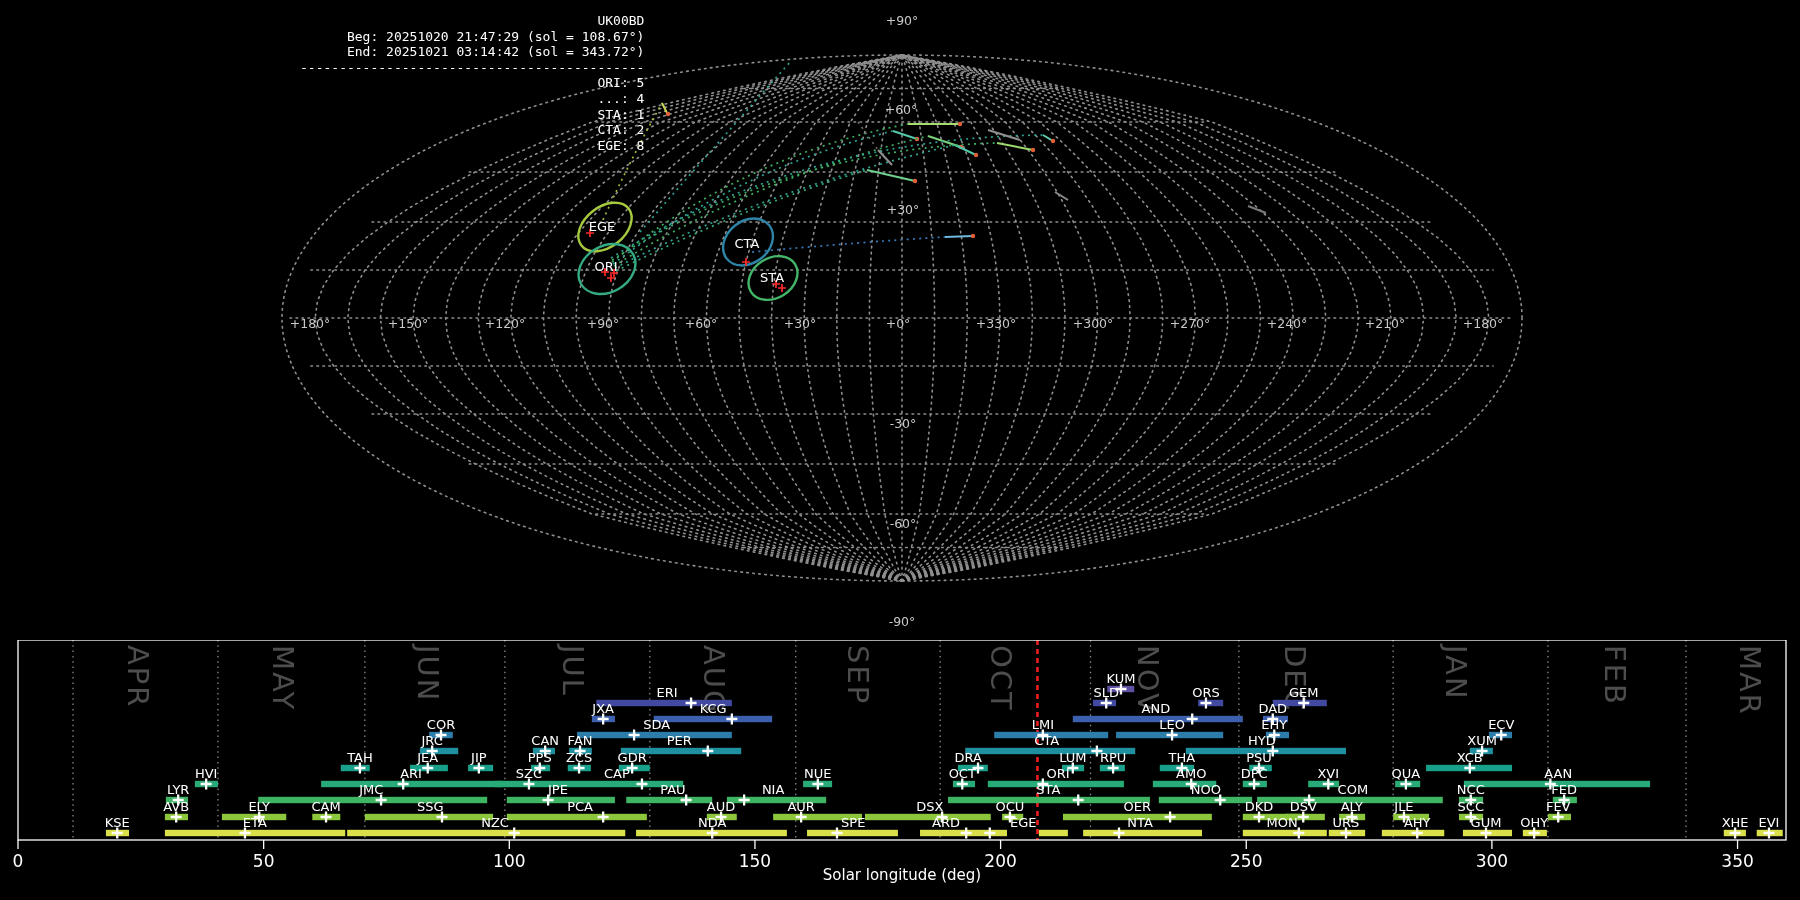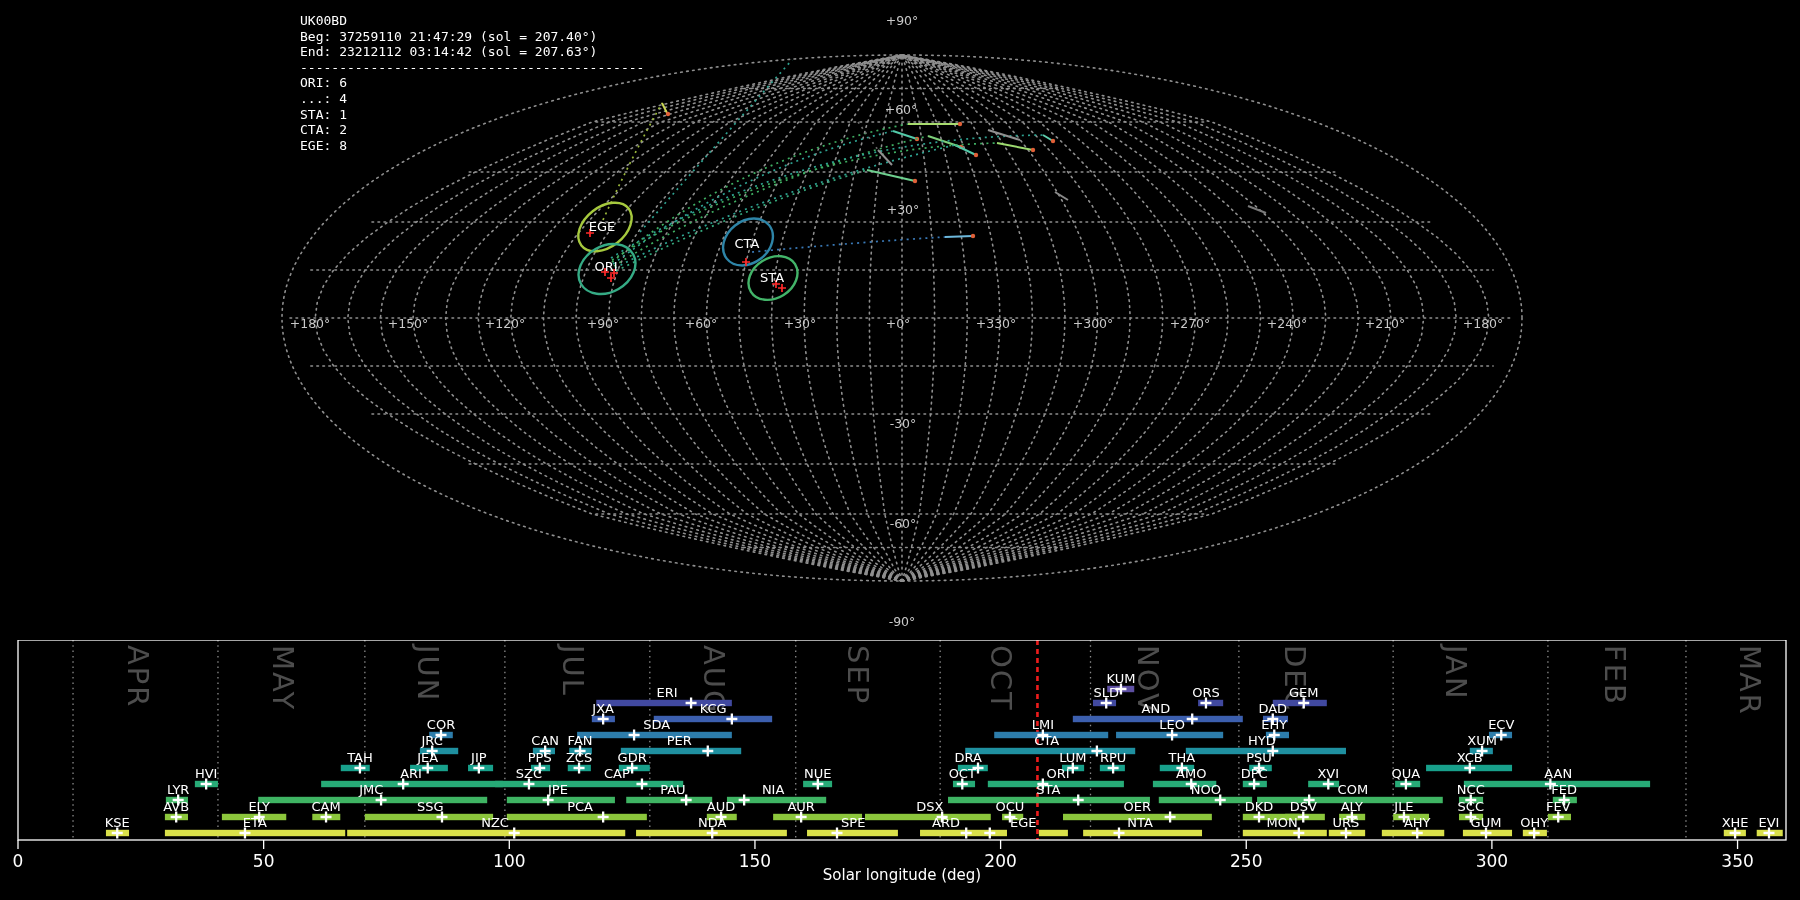--- a/index.html
+++ b/index.html
@@ -1,31 +1,31 @@
 <!DOCTYPE html>
 <html><head>
 <meta charset="utf-8">
 <style>
   html,body{margin:0;padding:0;background:#000;}
   body{width:1800px;height:900px;position:relative;overflow:hidden;
        font-family:"DejaVu Sans",sans-serif;}
-  #stage{position:absolute;left:0;top:0;width:1704px;height:900px;}
+  #stage{position:absolute;left:0;top:0;width:1704px;height:900px;text-align:right;}
   #header-block{position:absolute;left:300px;top:13px;color:#fff;
     font-family:"DejaVu Sans Mono",monospace;font-size:13px;line-height:15.6px;
     white-space:pre;z-index:5;}
   svg{position:absolute;left:0;display:block;}
   #skymap{top:0;}
   #activity-chart{top:640px;}
   text{font-family:"DejaVu Sans",sans-serif;}
 </style>
 </head>
 <body>
 
 <div id="stage">
-  <div id="header-block"><div>UK00BD</div><div>Beg: 37259110 21:47:29 (sol = 207.40°)</div><div>End: 23212112 03:14:42 (sol = 207.63°)</div><div>--------------------------------------------</div><div>ORI: 6</div><div>...: 4</div><div>STA: 1</div><div>CTA: 2</div><div>EGE: 8</div></div>
+  <div id="header-block"><div>UK00BD</div><div>Beg: 20251020 21:47:29 (sol = 108.67°)</div><div>End: 20251021 03:14:42 (sol = 343.72°)</div><div>--------------------------------------------</div><div>ORI: 5</div><div>...: 4</div><div>STA: 1</div><div>CTA: 2</div><div>EGE: 8</div></div>
   <svg id="skymap" width="1800" height="640">
       <ellipse cx="902" cy="318" rx="620" ry="263" stroke="#8f8f8f" stroke-width="1.6" stroke-dasharray="1.6 4.4" fill="none" stroke-linecap="round"></ellipse>
       <line x1="743.6027443972573" y1="547.4675" x2="1060.3972556027427" y2="547.4675" stroke="#8f8f8f" stroke-width="1.6" stroke-dasharray="1.6 4.4" fill="none" stroke-linecap="round"></line>
       <line x1="596" y1="513.935" x2="1208" y2="513.935" stroke="#8f8f8f" stroke-width="1.6" stroke-dasharray="1.6 4.4" fill="none" stroke-linecap="round"></line>
       <line x1="469.2506499138329" y1="463.96500000000003" x2="1334.7493500861672" y2="463.96500000000003" stroke="#8f8f8f" stroke-width="1.6" stroke-dasharray="1.6 4.4" fill="none" stroke-linecap="round"></line>
       <line x1="371.99245288392353" y1="413.995" x2="1432.0075471160765" y2="413.995" stroke="#8f8f8f" stroke-width="1.6" stroke-dasharray="1.6 4.4" fill="none" stroke-linecap="round"></line>
       <line x1="310.85339431109014" y1="365.9975" x2="1493.1466056889099" y2="365.9975" stroke="#8f8f8f" stroke-width="1.6" stroke-dasharray="1.6 4.4" fill="none" stroke-linecap="round"></line>
       <line x1="290" y1="318" x2="1514" y2="318" stroke="#8f8f8f" stroke-width="1.6" stroke-dasharray="1.6 4.4" fill="none" stroke-linecap="round"></line>
       <line x1="310.85339431109014" y1="270.0025" x2="1493.1466056889099" y2="270.0025" stroke="#8f8f8f" stroke-width="1.6" stroke-dasharray="1.6 4.4" fill="none" stroke-linecap="round"></line>
       <line x1="371.99245288392353" y1="222.005" x2="1432.0075471160765" y2="222.005" stroke="#8f8f8f" stroke-width="1.6" stroke-dasharray="1.6 4.4" fill="none" stroke-linecap="round"></line>

